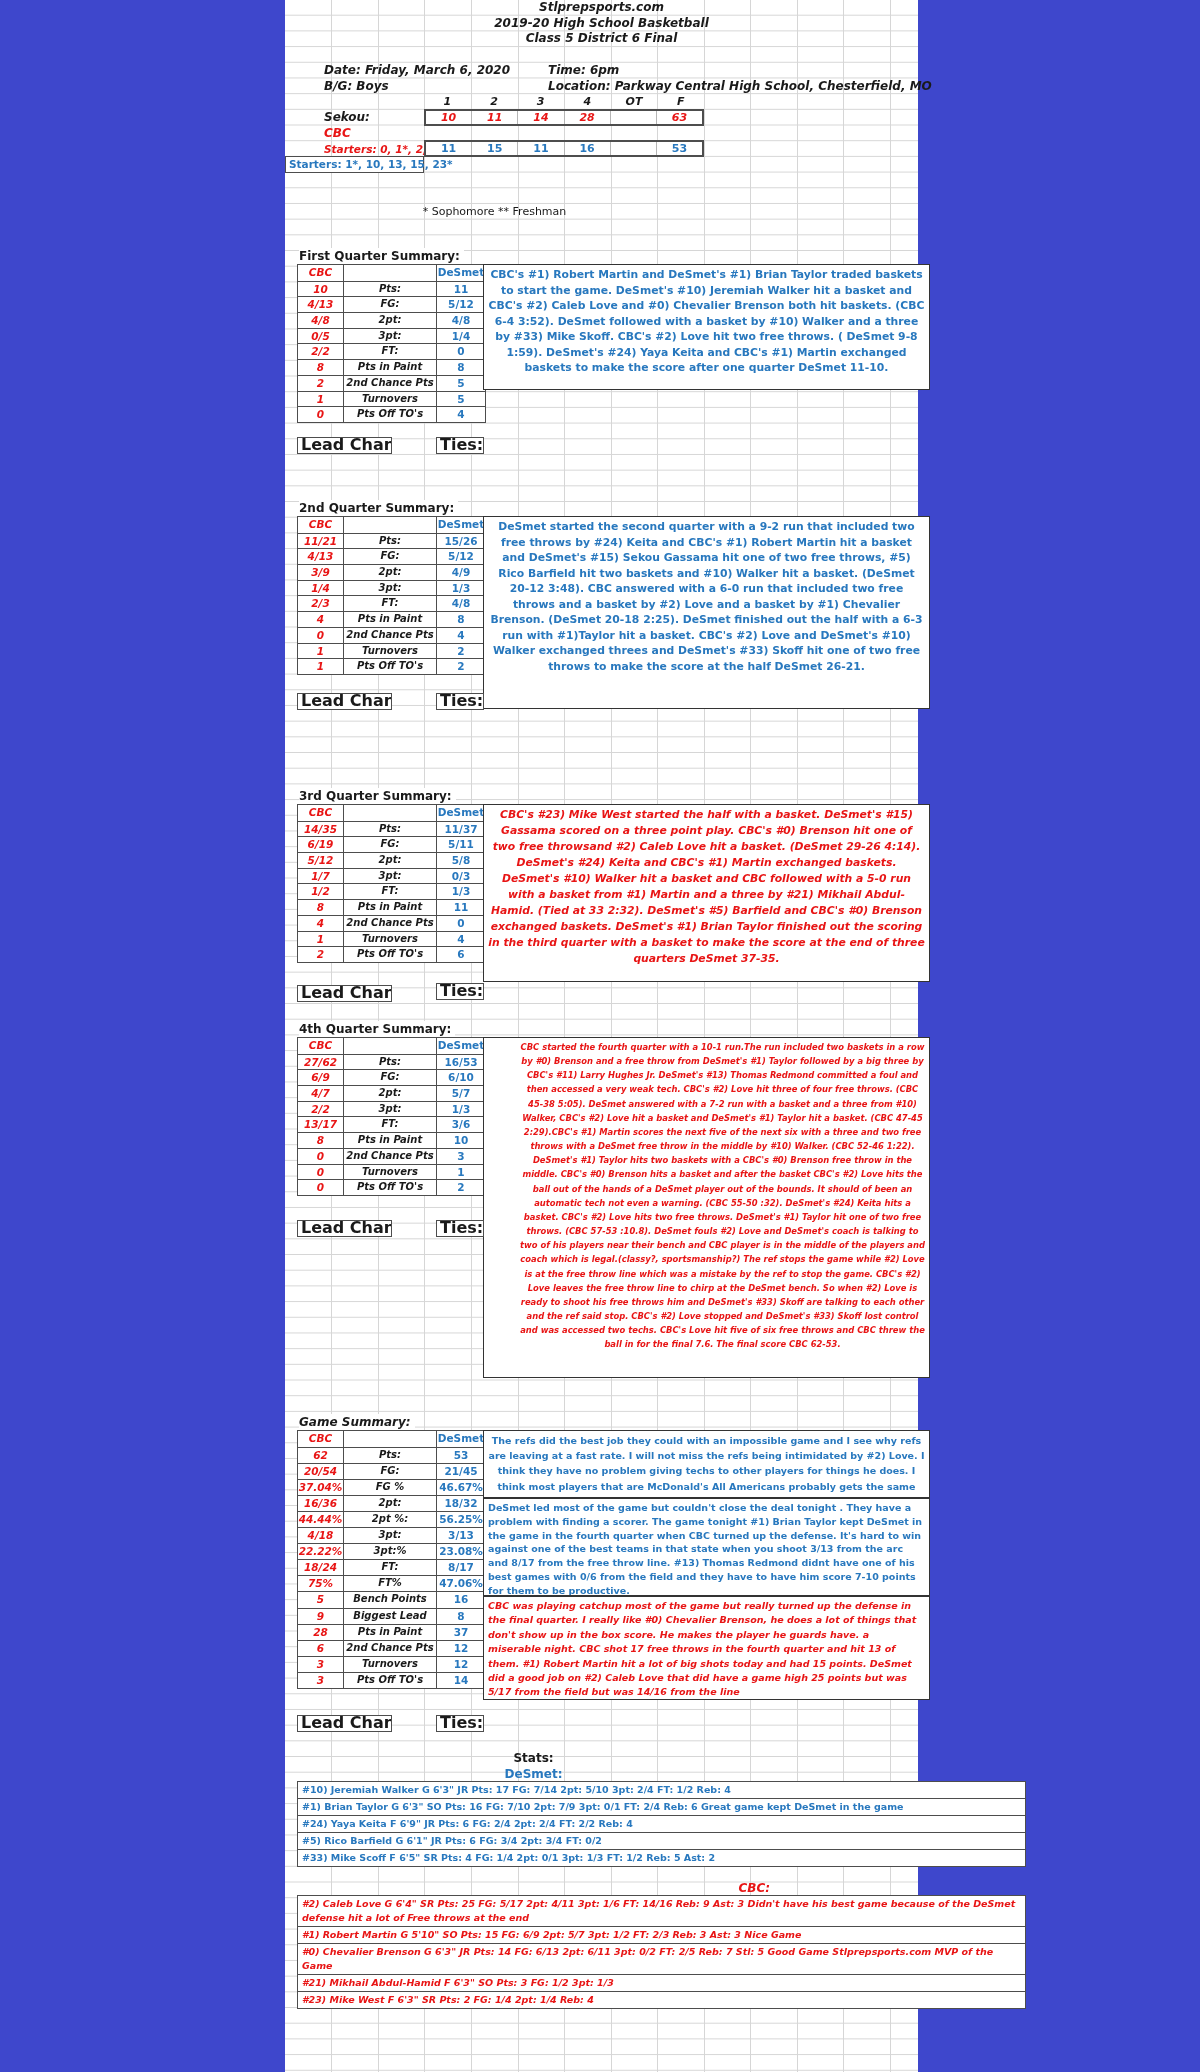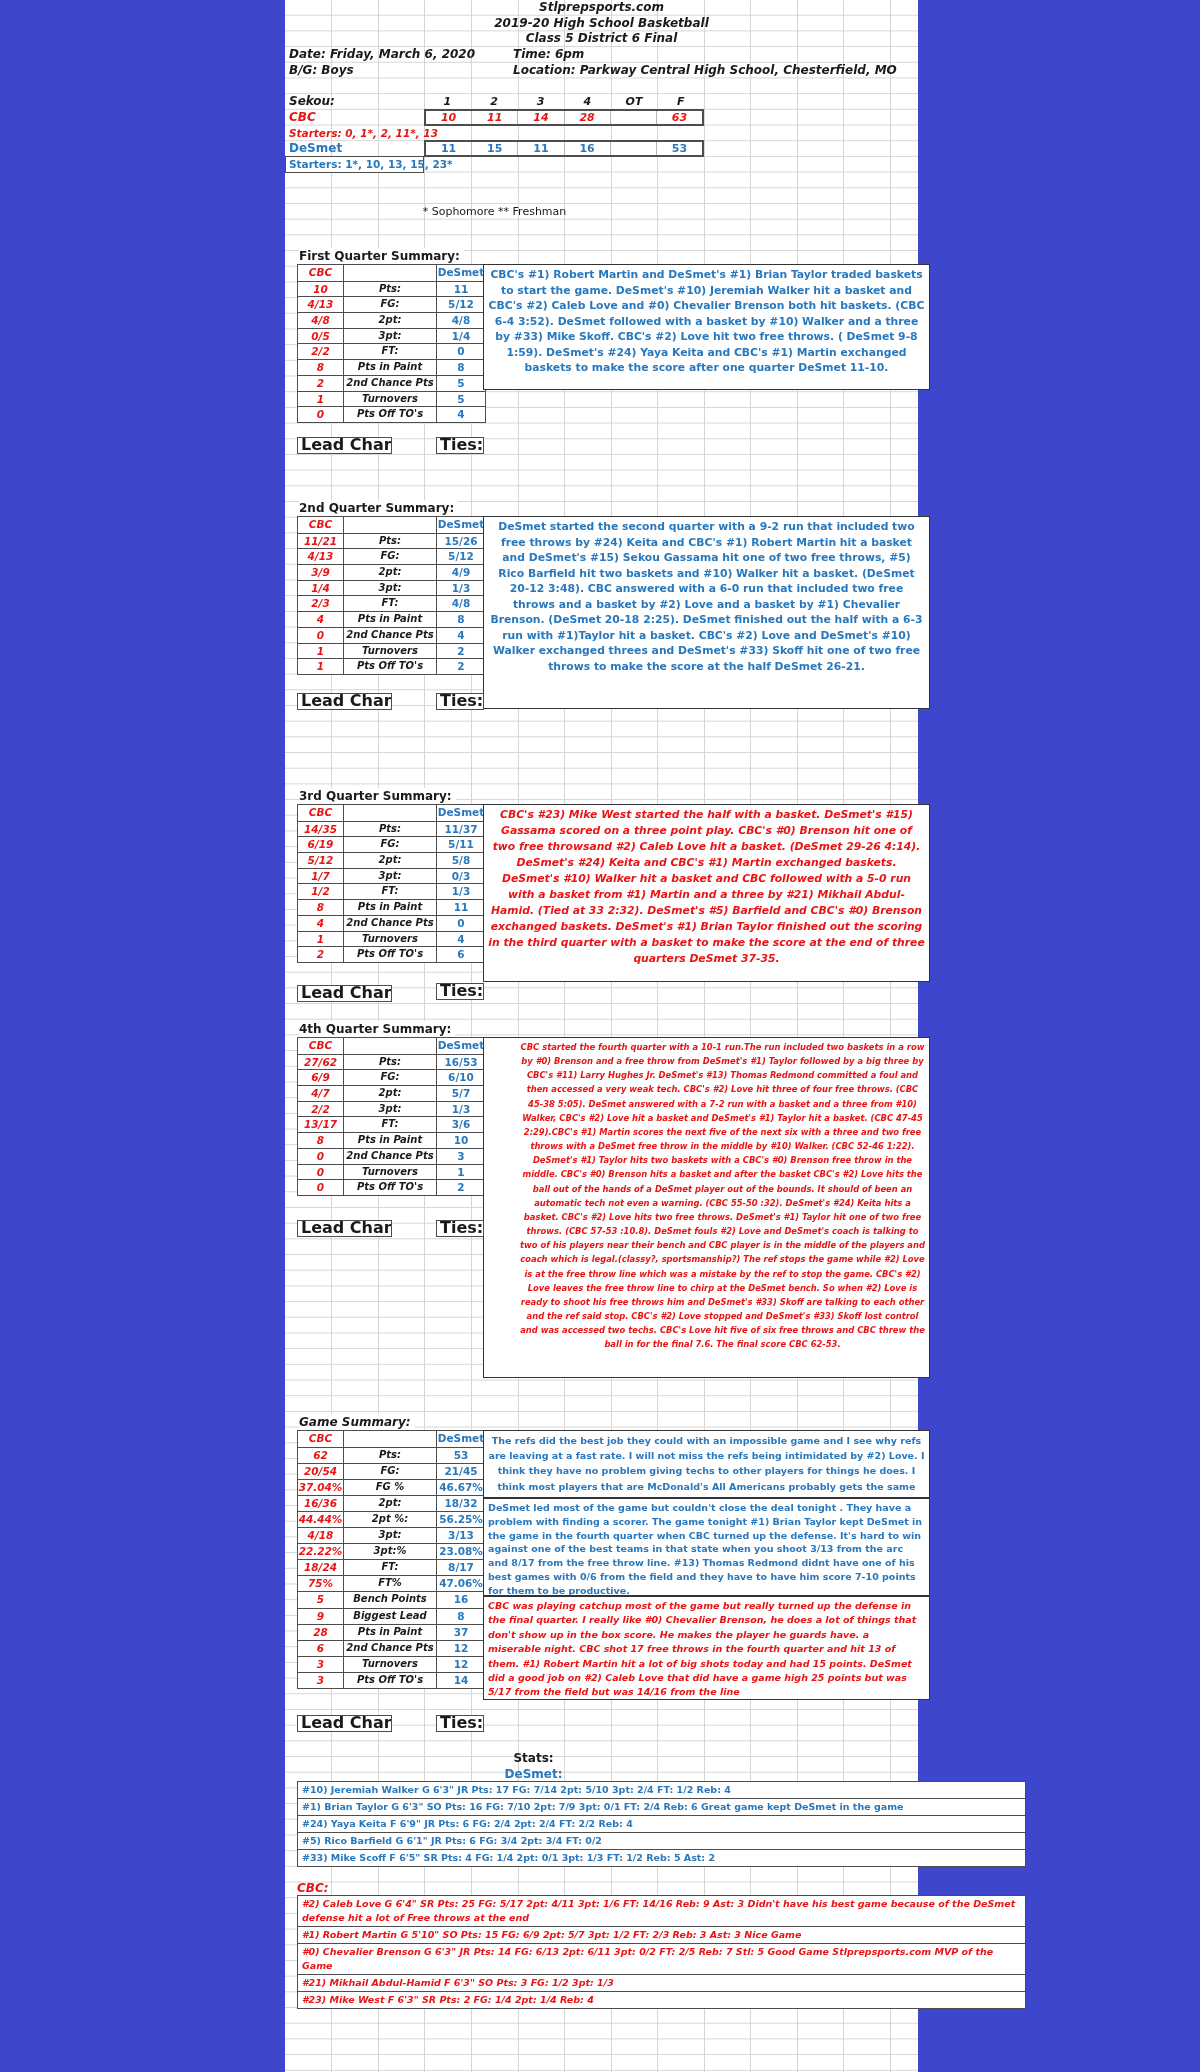--- a/index.html
+++ b/index.html
@@ -13,21 +13,21 @@
       linear-gradient(var(--grid),var(--grid)),linear-gradient(var(--grid),var(--grid)),
       linear-gradient(var(--grid),var(--grid)),linear-gradient(var(--grid),var(--grid)),
       linear-gradient(var(--grid),var(--grid)),linear-gradient(var(--grid),var(--grid)),
       linear-gradient(var(--grid),var(--grid)),linear-gradient(var(--grid),var(--grid)),
       linear-gradient(var(--grid),var(--grid)),
       repeating-linear-gradient(to bottom,transparent 0,transparent 14.7px,var(--grid) 14.7px,var(--grid) 15.7px);
     background-size:1px 100%,1px 100%,1px 100%,1px 100%,1px 100%,1px 100%,1px 100%,1px 100%,1px 100%,1px 100%,1px 100%,1px 100%,1px 100%,100% 15.7px;
     background-position:46px 0,93px 0,139px 0,186px 0,233px 0,279px 0,326px 0,372px 0,419px 0,465px 0,512px 0,558px 0,605px 0,0 0;
     background-repeat:no-repeat,no-repeat,no-repeat,no-repeat,no-repeat,no-repeat,no-repeat,no-repeat,no-repeat,no-repeat,no-repeat,no-repeat,no-repeat,repeat;}
   .row{position:absolute;left:0;width:100%;height:15.7px;line-height:15.7px;font-size:12px;white-space:nowrap;}
-  .abs{position:absolute;top:0;}
+  .abs{position:absolute;top:16px;margin-left:35px;}
   .b{font-weight:bold}.i{font-style:italic}.center{text-align:center}
   .red{color:var(--red)}.blue{color:var(--blue)}
   .pstrip{position:absolute;left:139px;top:0;width:280px;height:15.7px;display:flex;}
   .pstrip.boxed{background:#fff;border:2px solid var(--bdr);box-sizing:border-box;height:17px;top:-1px;}
   .pcell{flex:1;text-align:center;font-size:11px;line-height:14.5px;overflow:hidden;}
   .pstrip.boxed .pcell + .pcell{border-left:1px solid #b5b5b5;}
   .pstrip:not(.boxed) .pcell{line-height:15.7px;}
   .startbox{position:absolute;left:0;top:-1px;width:139px;height:17px;box-sizing:border-box;
     border:1.8px solid var(--bdr);background:#fff;padding-left:3px;font-size:10.5px;line-height:14px;font-weight:bold;}
   .sec{position:absolute;left:12px;width:729px;}
@@ -449,21 +449,21 @@
     <div class="srow b" style="width:473px;text-align:center">Stats:</div>
     <div class="srow b blue" style="width:473px;text-align:center">DeSmet:</div>
     <div class="plist">
         <div class="prow">#10) Jeremiah Walker  G  6'3"  JR   Pts: 17  FG: 7/14  2pt: 5/10  3pt: 2/4  FT: 1/2  Reb: 4</div>
         <div class="prow">#1) Brian Taylor  G  6'3"  SO  Pts: 16  FG: 7/10  2pt: 7/9  3pt: 0/1  FT: 2/4  Reb: 6  Great game kept DeSmet in the game</div>
         <div class="prow">#24) Yaya Keita  F  6'9"  JR   Pts: 6  FG: 2/4  2pt: 2/4  FT: 2/2  Reb: 4</div>
         <div class="prow">#5) Rico Barfield  G  6'1"  JR   Pts: 6  FG: 3/4  2pt: 3/4  FT: 0/2</div>
         <div class="prow">#33) Mike Scoff  F  6'5"  SR  Pts: 4  FG: 1/4  2pt: 0/1  3pt: 1/3  FT: 1/2  Reb: 5  Ast: 2</div>
       </div>
     <div style="height:13px"></div>
-    <div class="srow b i red" style="width:473px;text-align:left">CBC:</div>
+    <div class="srow b i red" style="width:473px;text-align:right">CBC:</div>
     <div class="plist cbc-list">
         <div class="prow">#2) Caleb Love  G  6'4"  SR  Pts: 25  FG: 5/17  2pt: 4/11  3pt: 1/6  FT: 14/16  Reb: 9  Ast: 3 Didn't have his best game because of the DeSmet defense hit a lot of Free throws at the end</div>
         <div class="prow">#1) Robert Martin  G  5'10"  SO  Pts: 15  FG: 6/9  2pt: 5/7  3pt: 1/2  FT: 2/3  Reb: 3  Ast: 3  Nice Game</div>
         <div class="prow">#0) Chevalier Brenson  G  6'3"  JR   Pts: 14  FG: 6/13  2pt: 6/11  3pt: 0/2  FT: 2/5  Reb: 7  Stl: 5 Good Game Stlprepsports.com MVP of the Game</div>
         <div class="prow">#21)  Mikhail Abdul-Hamid  F  6'3"  SO  Pts: 3  FG: 1/2  3pt: 1/3</div>
         <div class="prow">#23)  Mike West  F  6'3"  SR  Pts: 2  FG: 1/4  2pt: 1/4  Reb: 4</div>
       </div>
   </div>
 
 </div>

